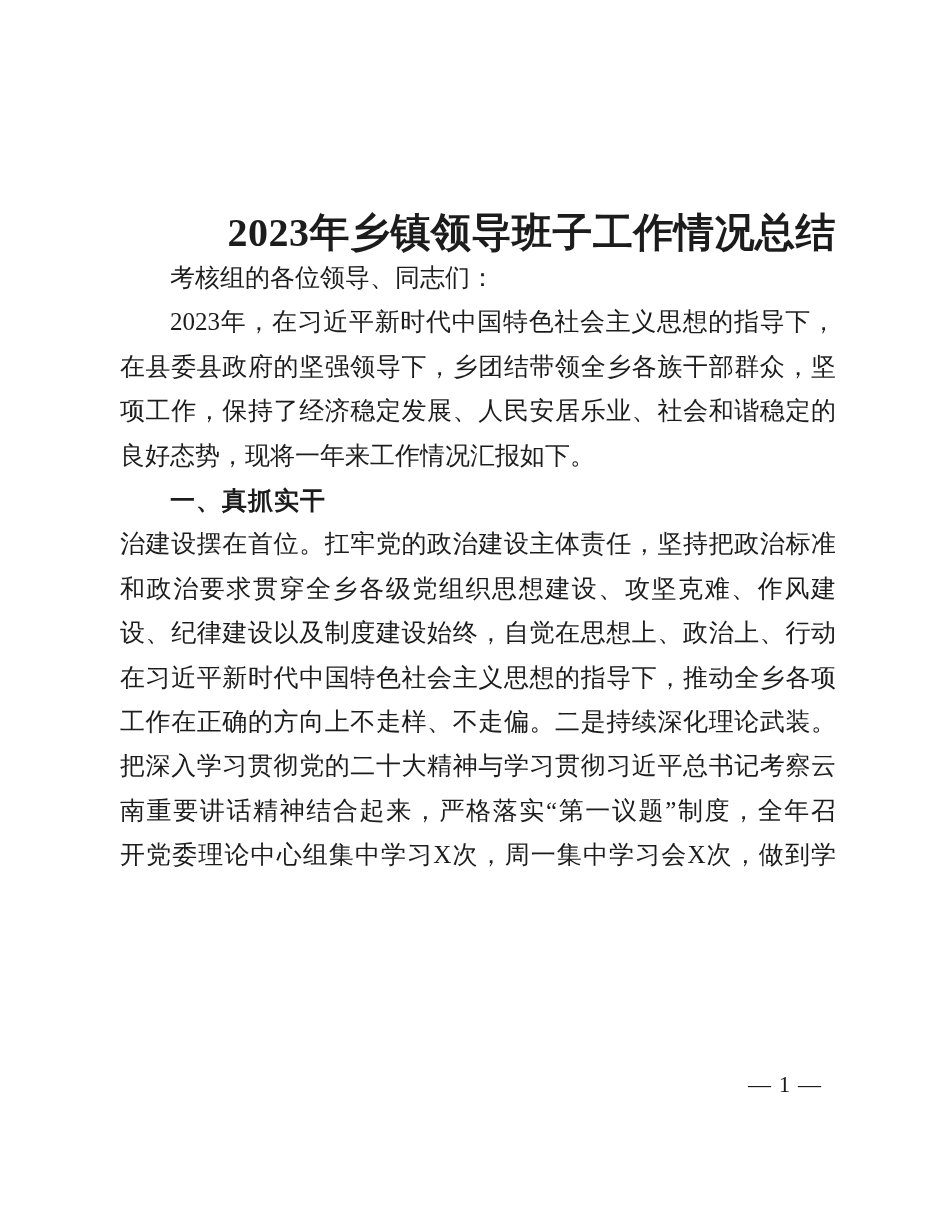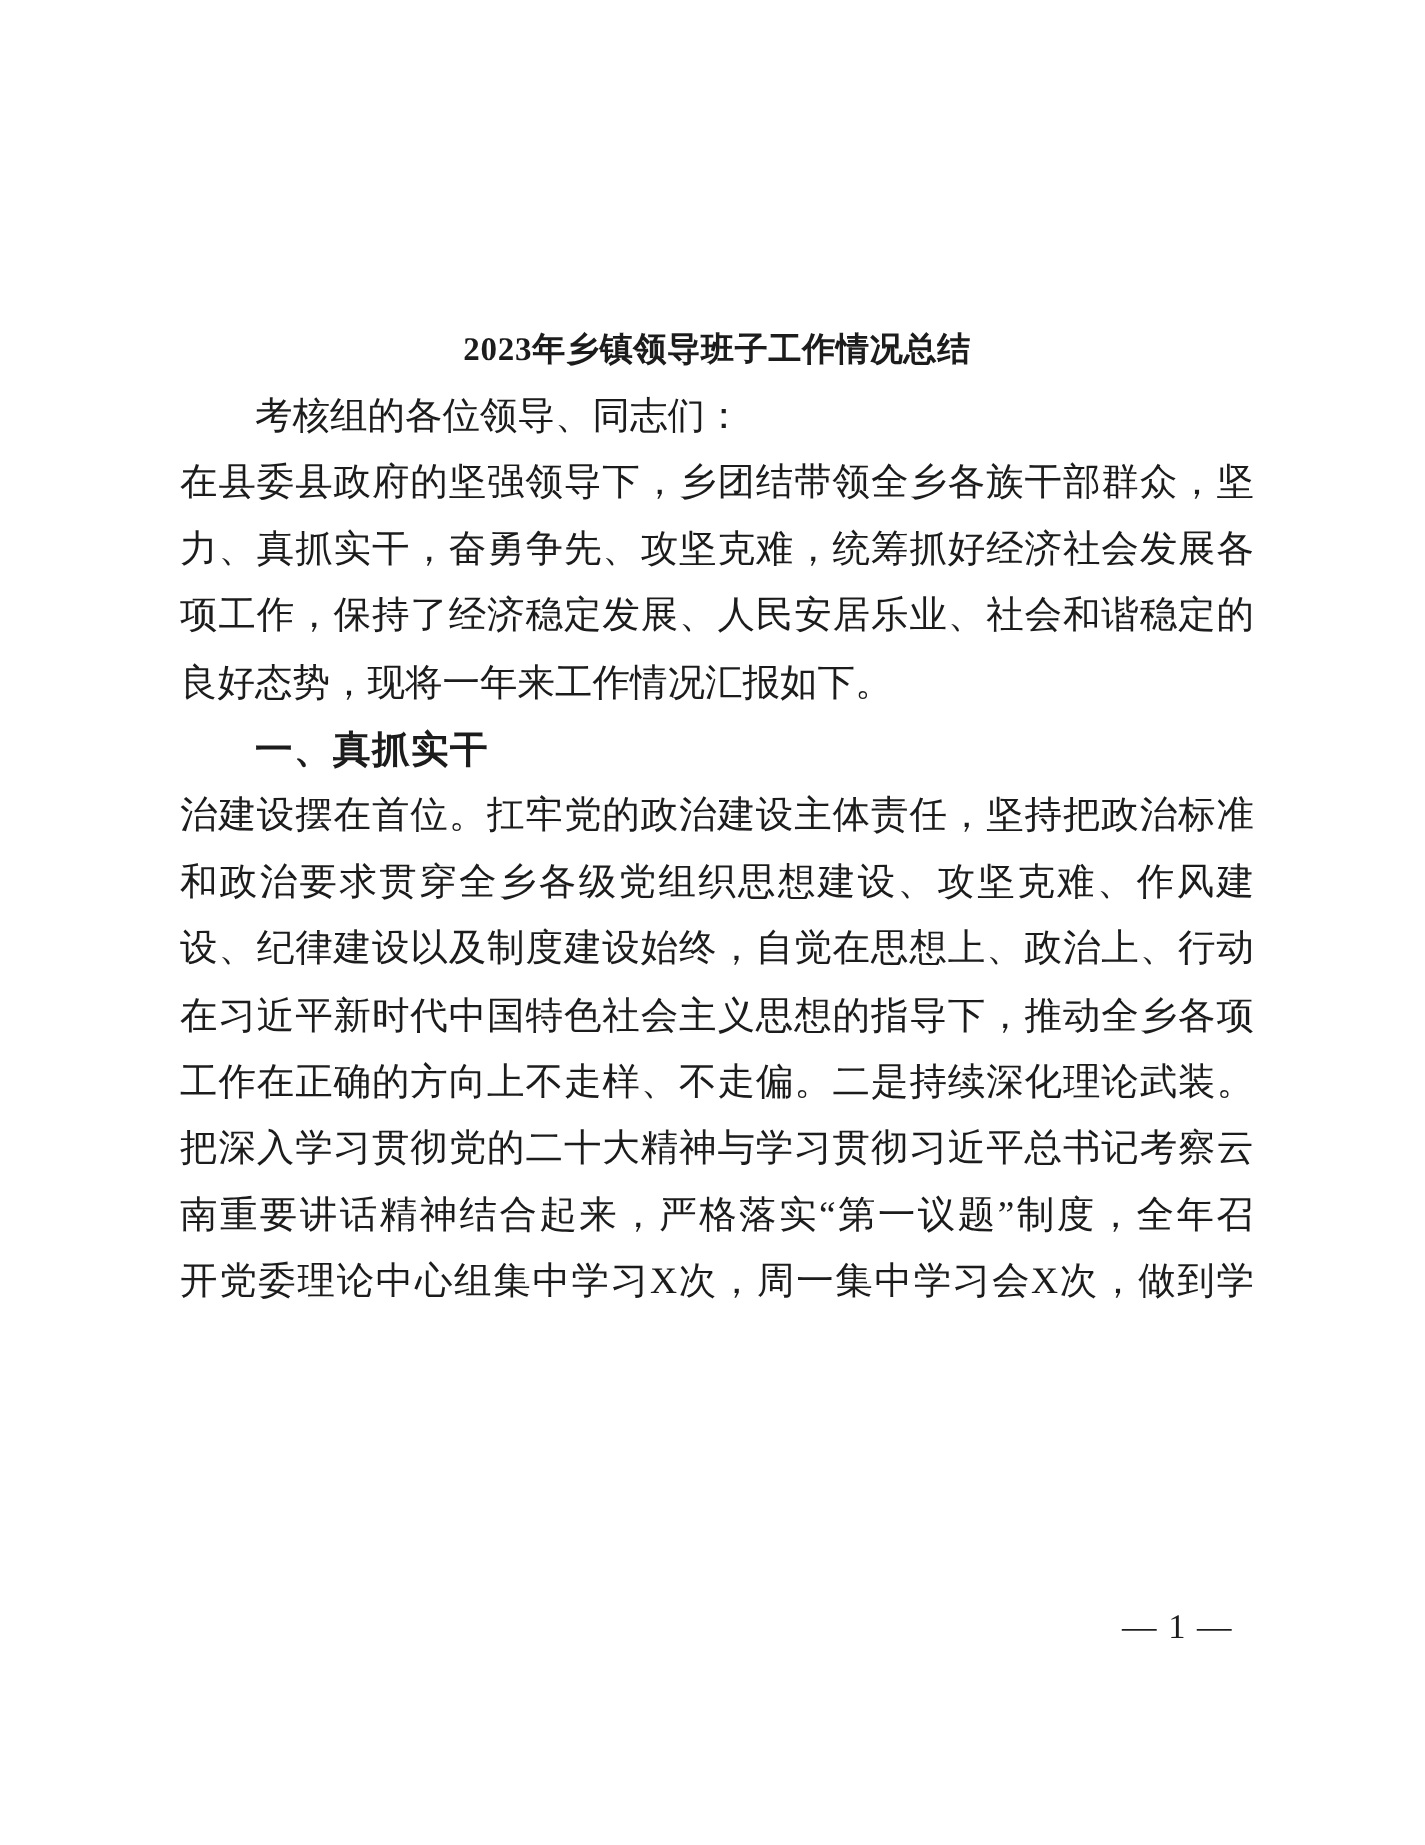--- a/index.html
+++ b/index.html
@@ -18,23 +18,23 @@
   }
   .content {
     position: absolute;
     left: 120px;
     top: 210px;
     width: 716px;
   }
   .doc-title {
     height: 46px;
     line-height: 46px;
-    text-align: center;
+    text-align: right;
     font-weight: bold;
-    font-size: 22px;
+    font-size: 40px;
     letter-spacing: 0.5px;
     white-space: nowrap;
   }
   .line {
     height: 44.4px;
     line-height: 44.4px;
     font-size: 25px;
     text-align: left;
     overflow: visible;
   }
@@ -67,22 +67,22 @@
   }
 </style>
 </head>
 <body>
 
 <div class="page">
   <div class="content">
     <div class="doc-title">2023年乡镇领导班子工作情况总结</div>
     <div id="lines">
         <div class="line indent"><span class="seg-body">考核组的各位领导、同志们：</span></div>
+        <div class="line fill indent"><span class="seg-body">2023年，在习近平新时代中国特色社会主义思想的指导下，</span></div>
         <div class="line fill"><span class="seg-body">在县委县政府的坚强领导下，乡团结带领全乡各族干部群众，坚</span></div>
-        <div class="line fill"><span class="seg-body">力、真抓实干，奋勇争先、攻坚克难，统筹抓好经济社会发展各</span></div>
         <div class="line fill"><span class="seg-body">项工作，保持了经济稳定发展、人民安居乐业、社会和谐稳定的</span></div>
         <div class="line"><span class="seg-body">良好态势，现将一年来工作情况汇报如下。</span></div>
         <div class="line indent"><span class="seg-heading">一、真抓实干</span></div>
         <div class="line fill"><span class="seg-body">治建设摆在首位。扛牢党的政治建设主体责任，坚持把政治标准</span></div>
         <div class="line fill"><span class="seg-body">和政治要求贯穿全乡各级党组织思想建设、攻坚克难、作风建</span></div>
         <div class="line fill"><span class="seg-body">设、纪律建设以及制度建设始终，自觉在思想上、政治上、行动</span></div>
         <div class="line fill"><span class="seg-body">在习近平新时代中国特色社会主义思想的指导下，推动全乡各项</span></div>
         <div class="line fill"><span class="seg-body">工作在正确的方向上不走样、不走偏。二是持续深化理论武装。</span></div>
         <div class="line fill"><span class="seg-body">把深入学习贯彻党的二十大精神与学习贯彻习近平总书记考察云</span></div>
         <div class="line fill"><span class="seg-body">南重要讲话精神结合起来，严格落实“第一议题”制度，全年召</span></div>

